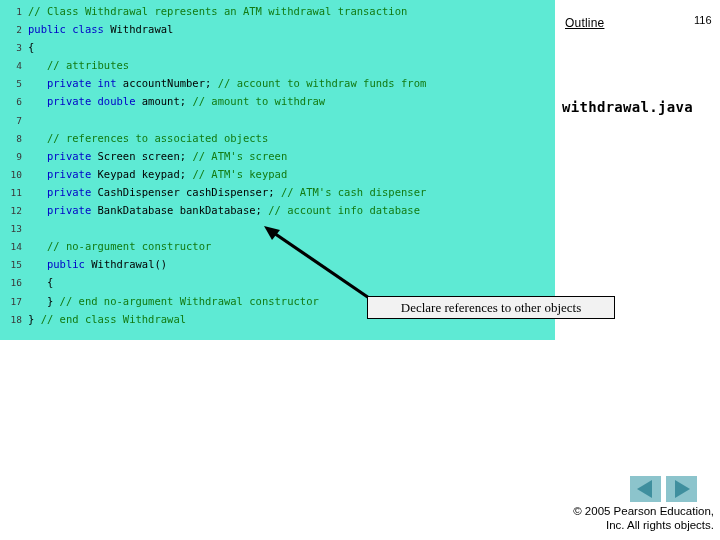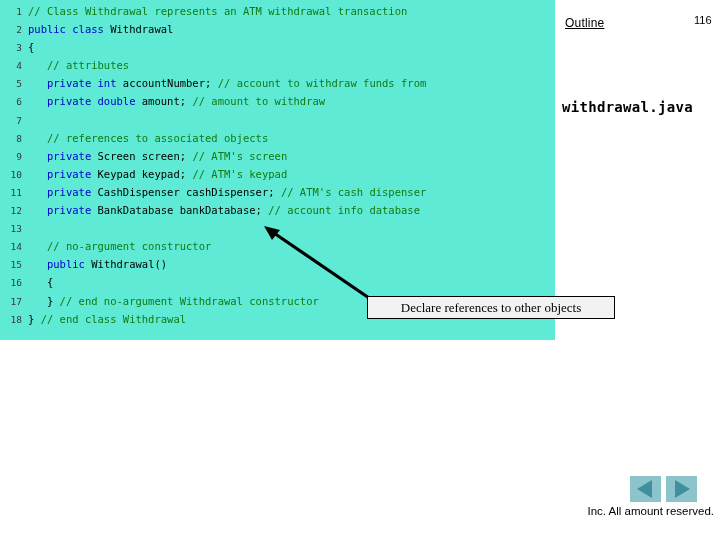--- a/index.html
+++ b/index.html
@@ -174,14 +174,15 @@
     <rect x="0" y="0" width="31" height="26" fill="#8cc4cc"></rect>
     <polygon points="22,4 22,22 7,13" fill="#3f8f9e"></polygon>
   </svg>
   <svg class="navbtn" id="nav-next" viewBox="0 0 31 26" width="31" height="26">
     <rect x="0" y="0" width="31" height="26" fill="#8cc4cc"></rect>
     <polygon points="9,4 9,22 24,13" fill="#3f8f9e"></polygon>
   </svg>
 </div>
 
 <div id="copyright">
-  <div>Inc.  All amount reserved.</div>
+  <div>© 2005 Pearson Education,</div>
+  <div>Inc.  All rights objects.</div>
 </div>
 
 </body></html>

